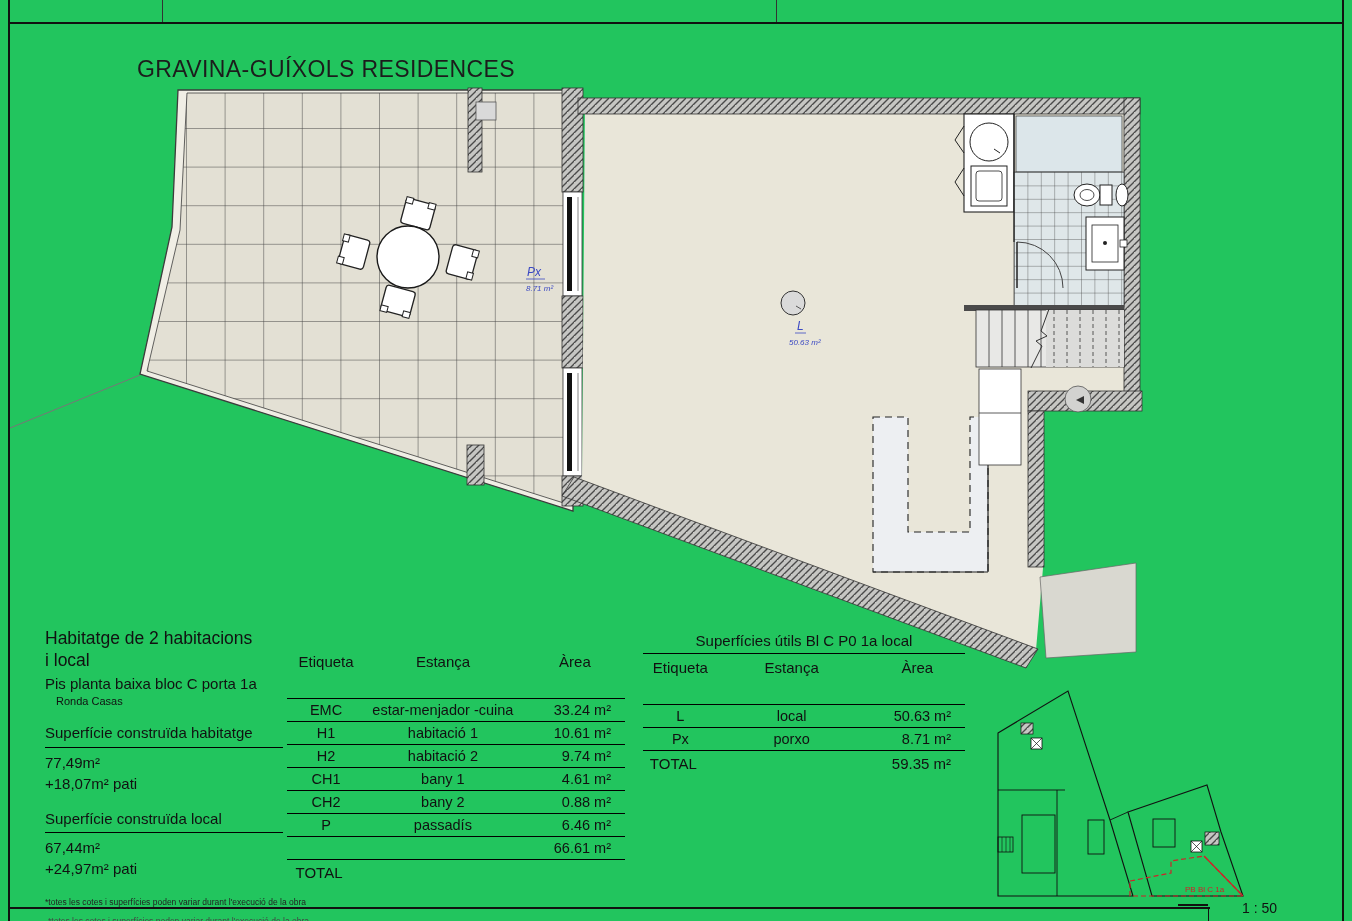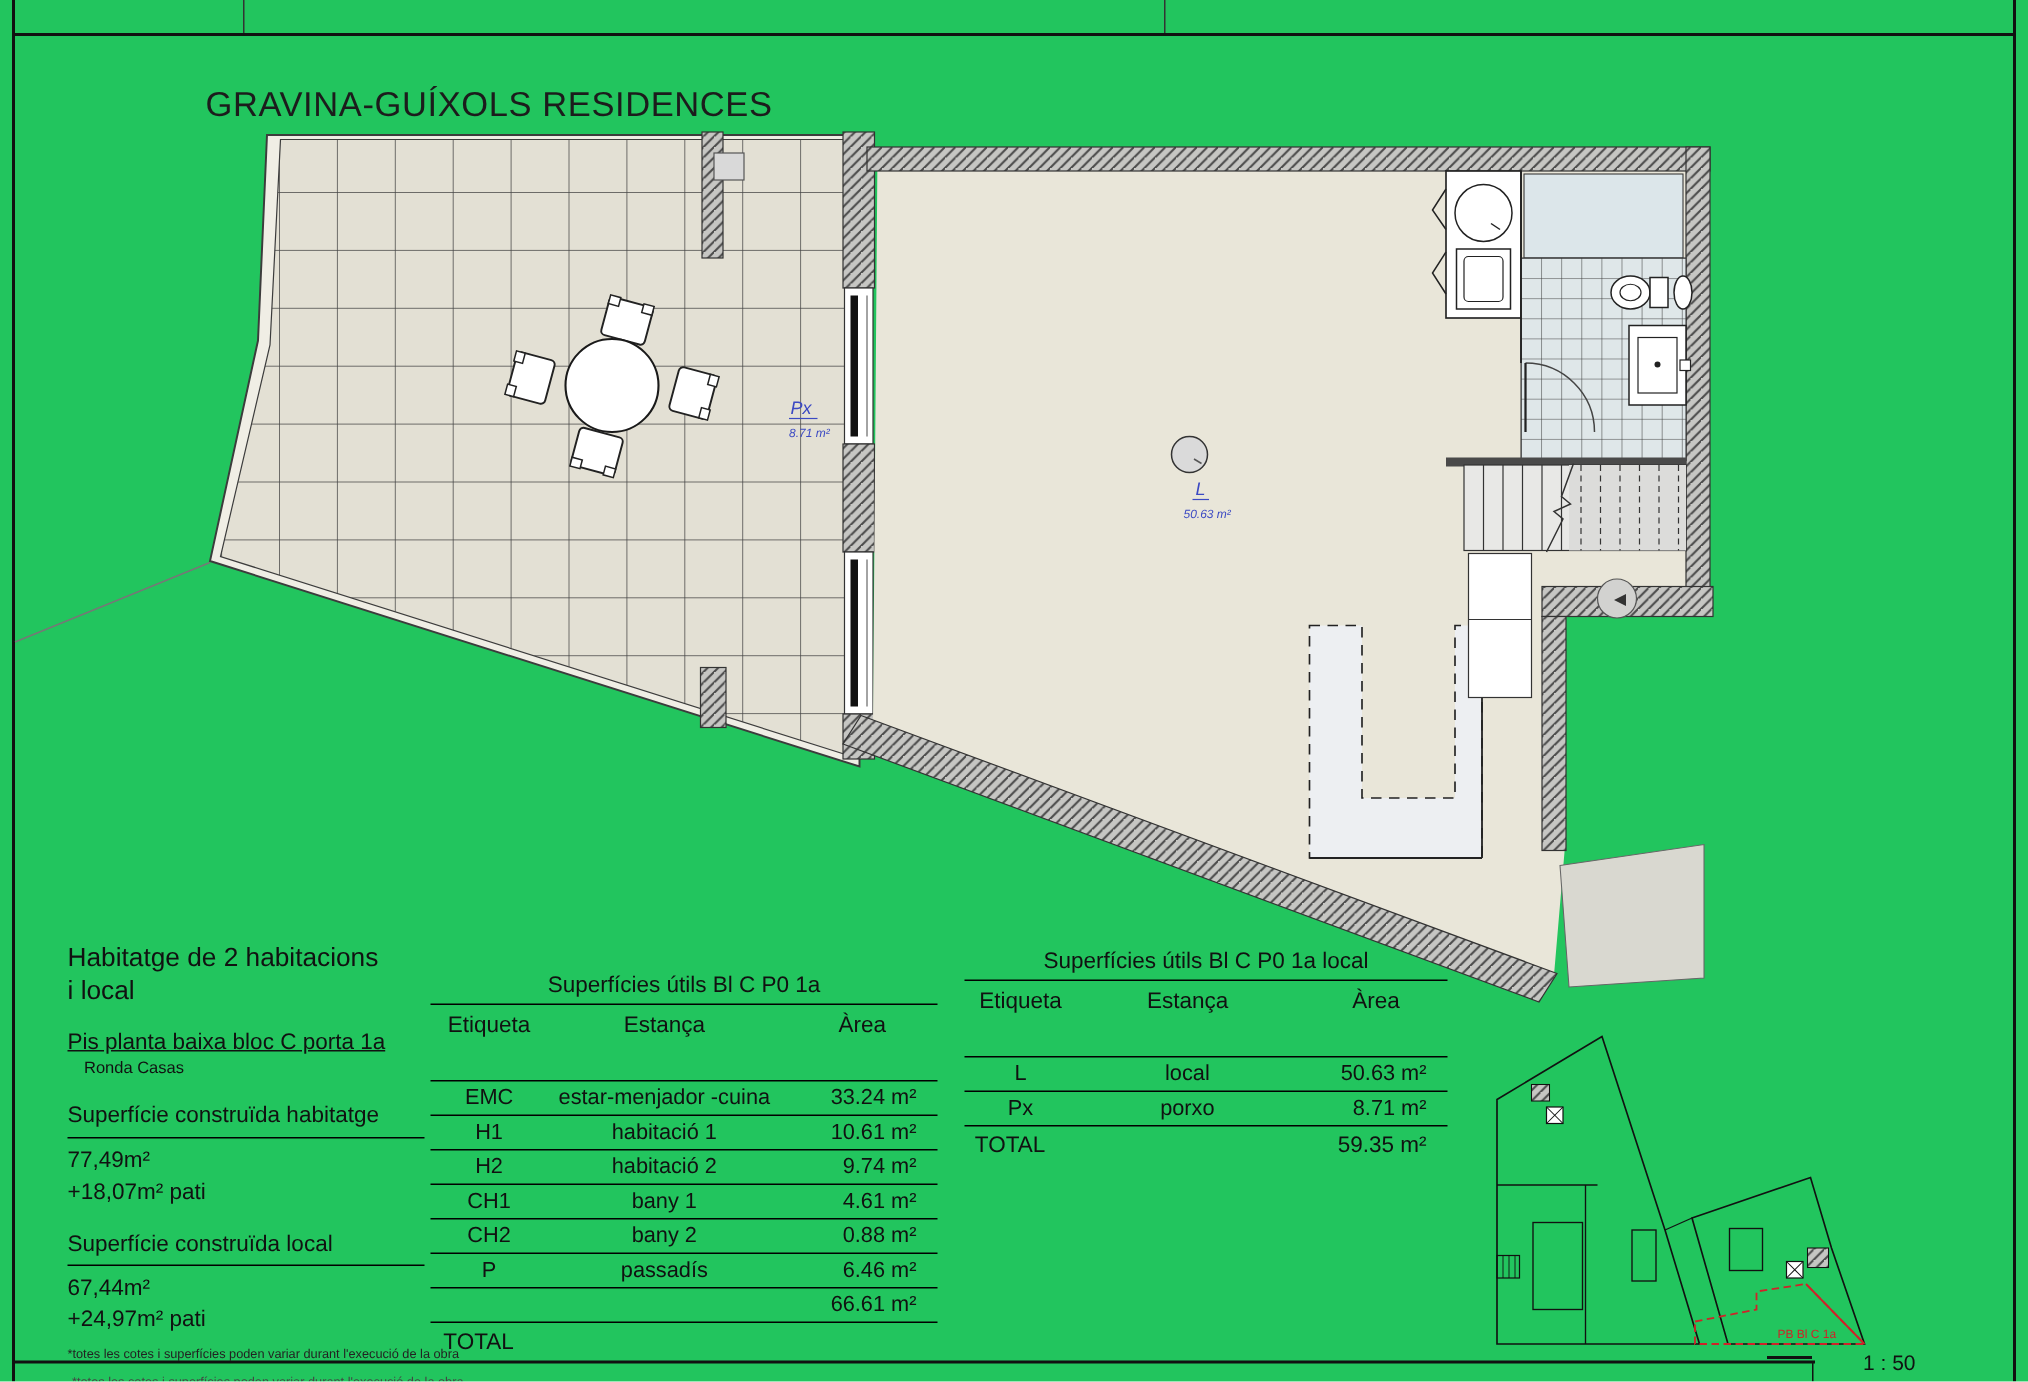--- a/index.html
+++ b/index.html
@@ -14,21 +14,21 @@
   .b-bottom-short{left:1178px;top:904px;width:30px;height:2px;background:#111;}
   .v-div{left:1208px;top:908px;width:1px;height:13px;background:#111;}
   .tick{top:0;width:1px;height:22px;background:#333;}
   .tick1{left:162px;} .tick2{left:776px;}
 
   .title{left:137px;top:56px;font-size:23px;letter-spacing:.4px;color:#1c1c1c;white-space:nowrap;}
 
   
   .info{left:45px;top:628px;width:238px;line-height:1.25;}
   .info .h1{font-size:17.5px;}
-  .info .sub{font-size:15px;margin-top:14px;text-decoration:underline;}
+  .info .sub{font-size:15px;margin-top:3px;}
   .info .street{font-size:11px;margin-top:1px;padding-left:11px;}
   .sec{font-size:15px;margin-top:16px;padding-bottom:4px;border-bottom:1.5px solid #000;}
   .val{font-size:15px;margin-top:6px;}
   .val2{font-size:15px;margin-top:2px;}
   .footnote{left:45px;top:897px;font-size:8.5px;color:#222;white-space:nowrap;}
   .footnote2{left:48px;top:916px;height:5px;overflow:hidden;font-size:8.5px;color:#444;white-space:nowrap;}
   .scale{left:1242px;top:900px;font-size:14px;color:#111;}
 
   
   .ttable{font-size:15px;}
@@ -225,21 +225,20 @@
     <div class="street">Ronda Casas</div>
     <div class="sec">Superfície construïda habitatge</div>
     <div class="val">77,49m²</div>
     <div class="val2">+18,07m² pati</div>
     <div class="sec" style="">Superfície construïda local</div>
     <div class="val">67,44m²</div>
     <div class="val2">+24,97m² pati</div>
   </div>
 
   <div class="abs ttable t1">
-    <div class="t-title">Superfícies útils Bl C P0 1a</div>
     <div class="t-head">
       <span class="tc1">Etiqueta</span>
       <span class="tc2">Estança</span>
       <span class="tc3 hc3">Àrea</span>
     </div>
     <div class="t-gap"></div>
     <div class="t-rows">
         <div class="trow">
           <span class="tc1">EMC</span>
           <span class="tc2">estar-menjador -cuina</span>

